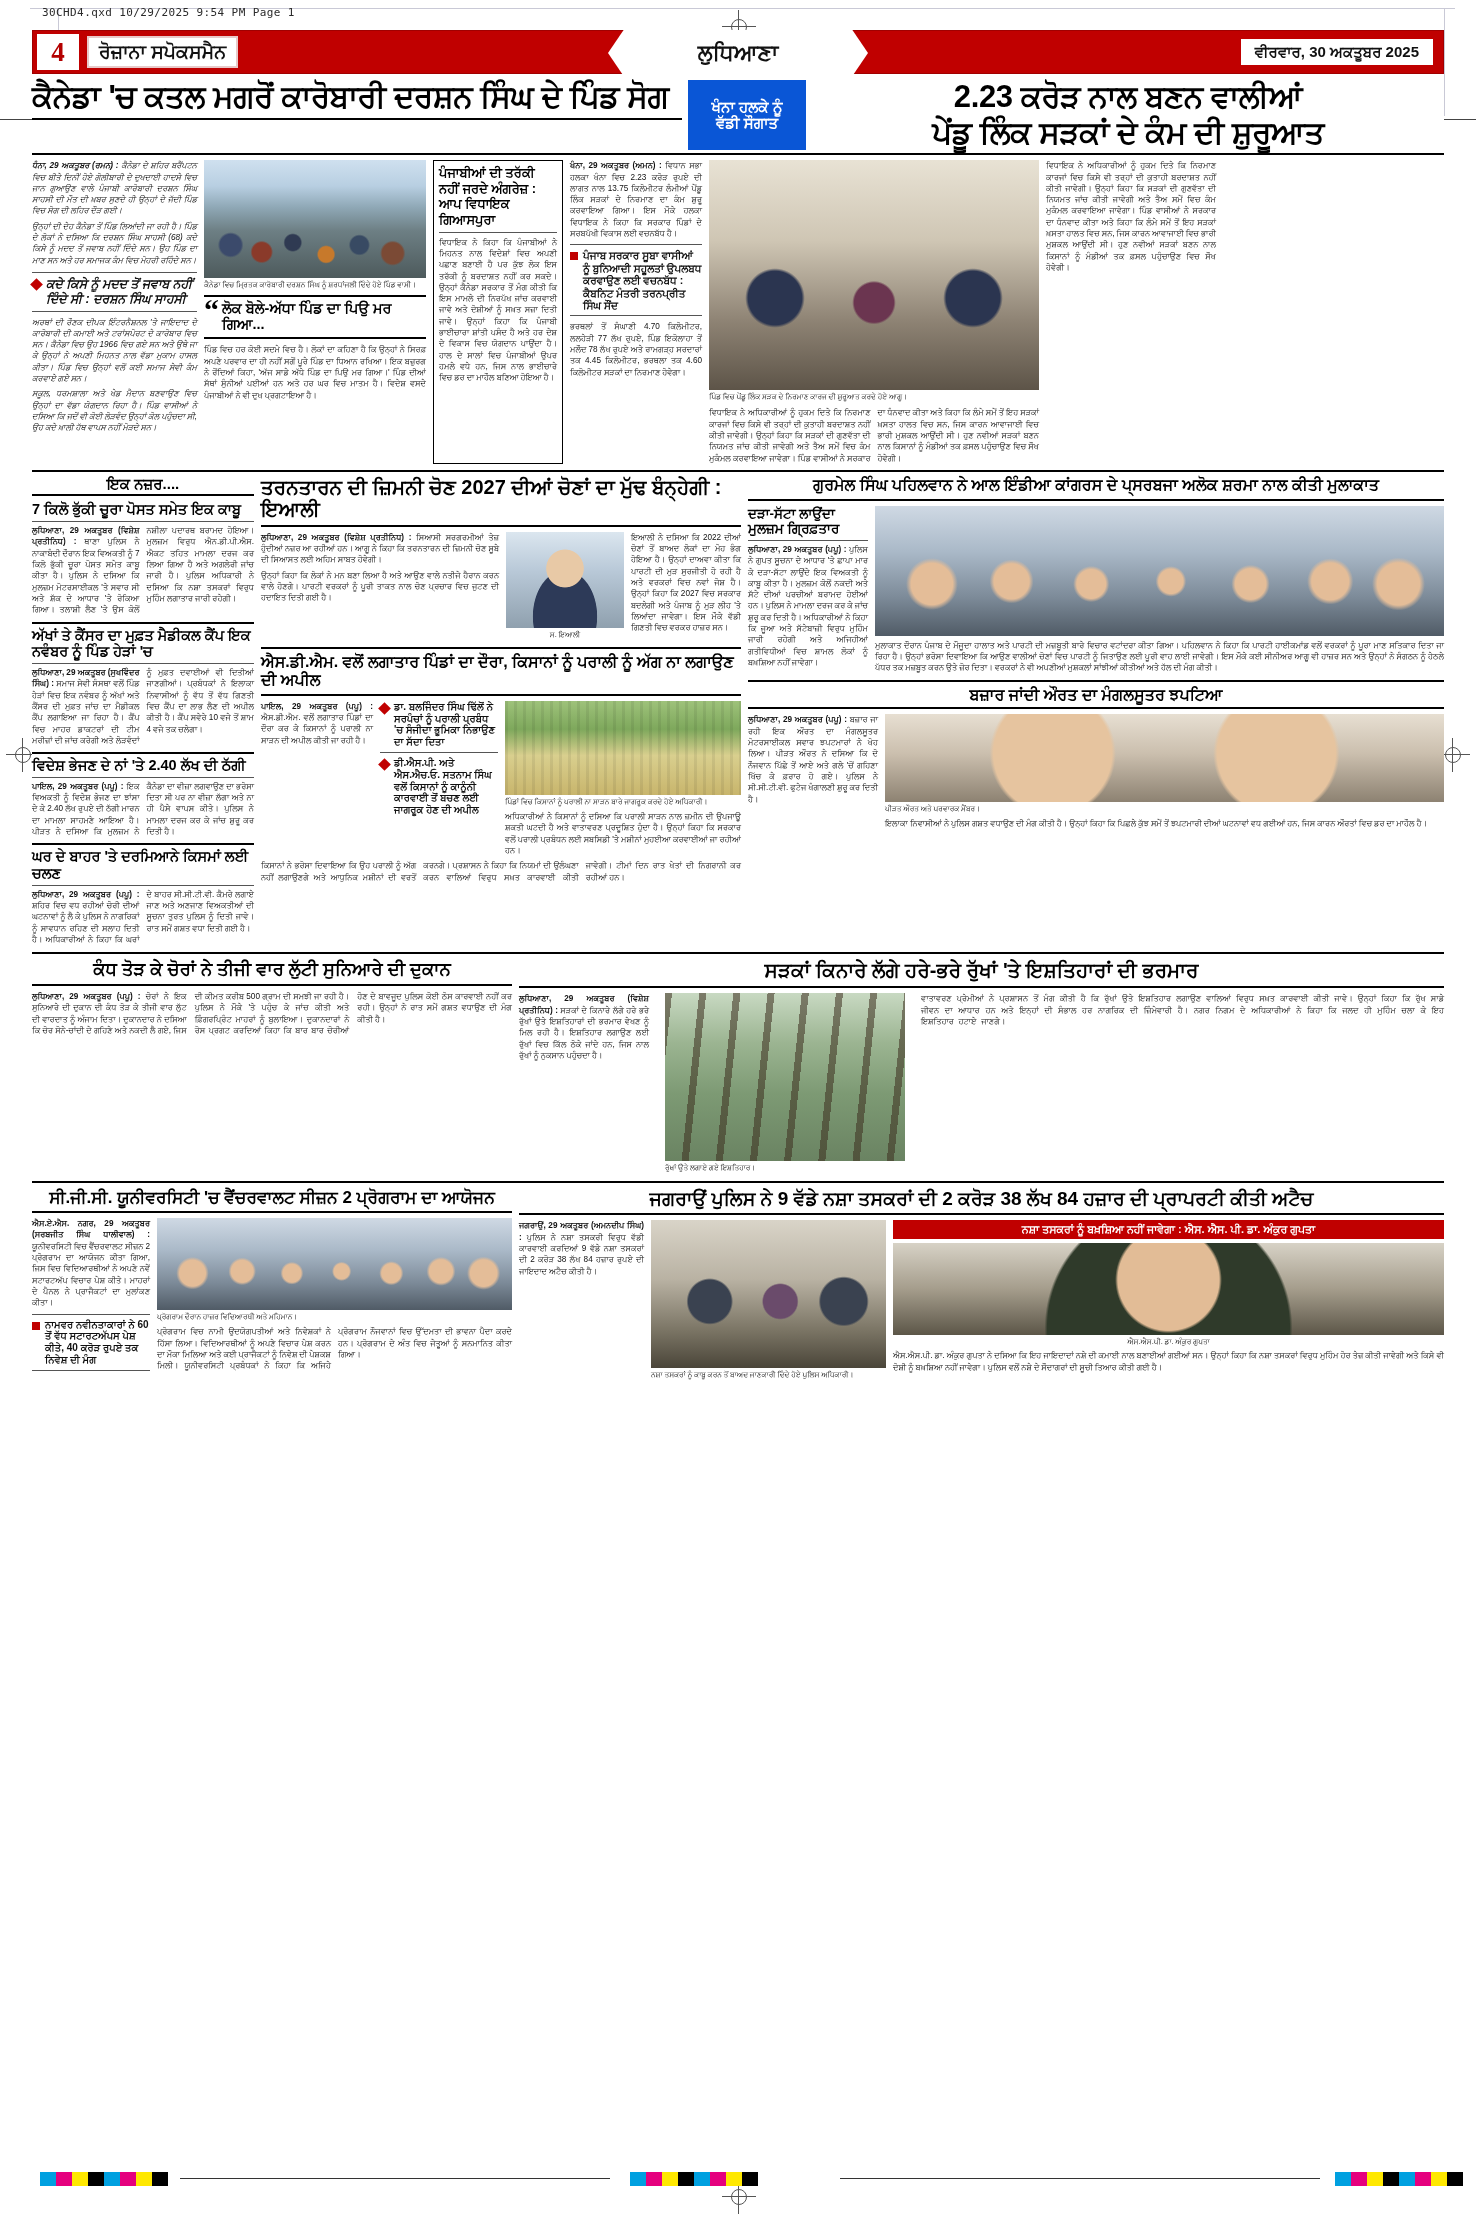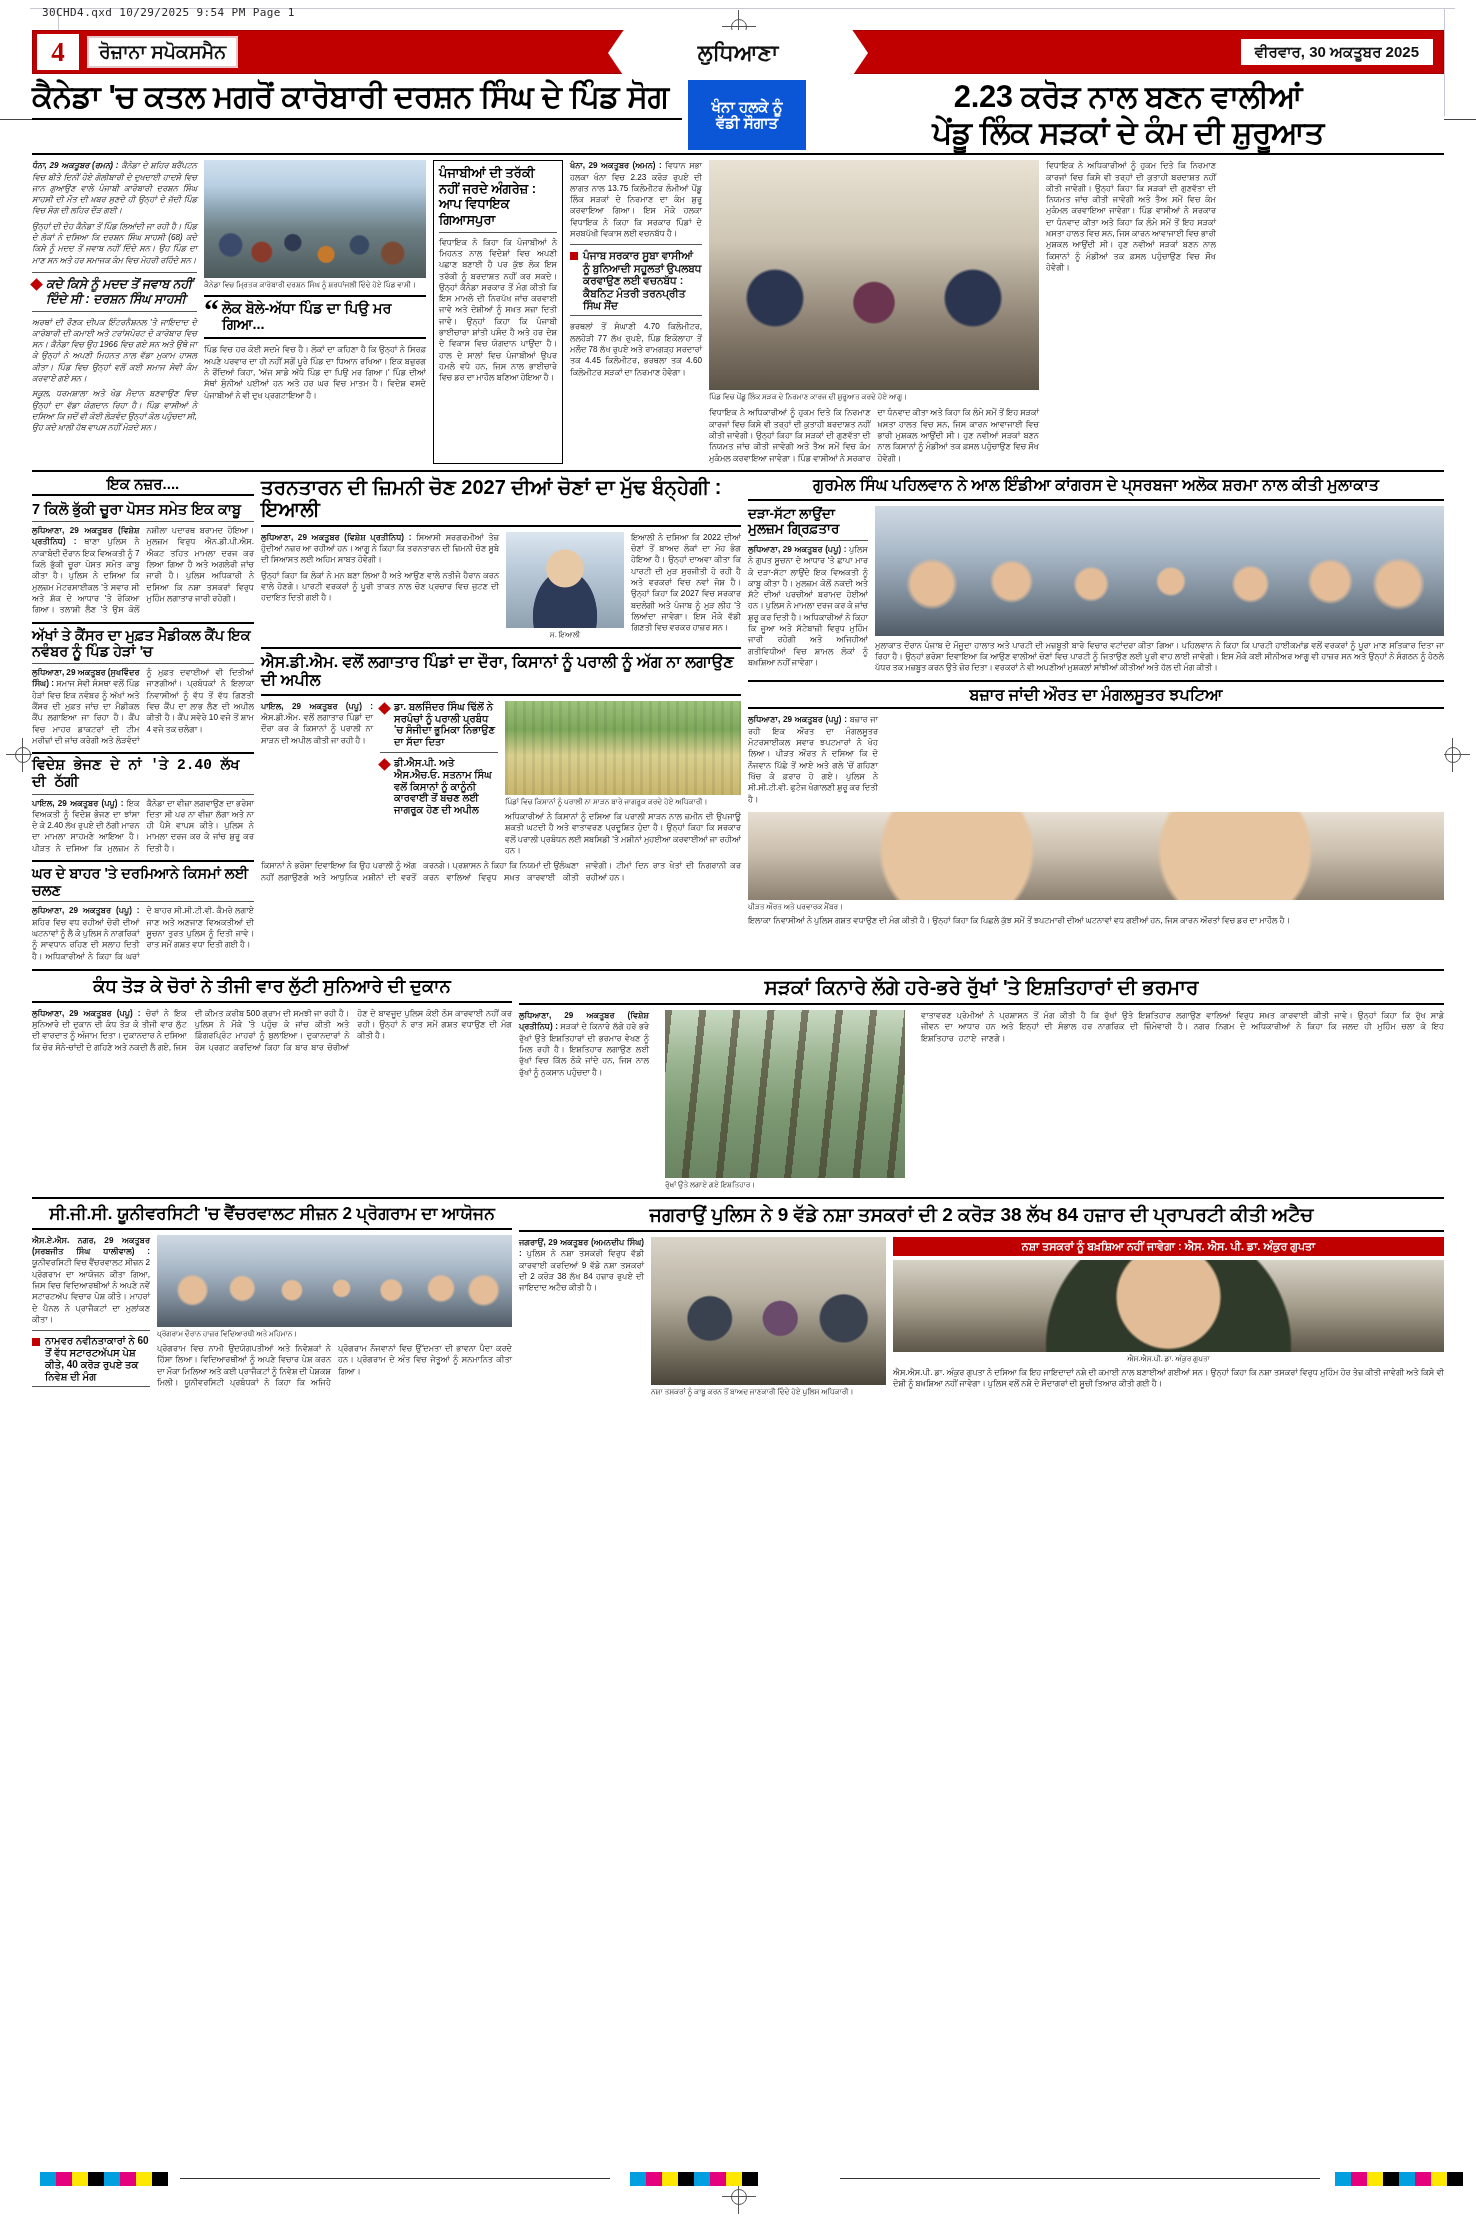--- a/index.html
+++ b/index.html
@@ -322,21 +322,21 @@
 
       <div class="rule" style="margin:3px 0;"></div>
       <div class="hl" style="font-size:14.5px; margin:3px 0; line-height:1.15;">ਅੱਖਾਂ ਤੇ ਕੈਂਸਰ ਦਾ ਮੁਫ਼ਤ ਮੈਡੀਕਲ ਕੈਂਪ ਇਕ ਨਵੰਬਰ ਨੂੰ ਪਿੰਡ ਹੇੜਾਂ 'ਚ</div>
       <div class="rule-thin" style="margin-bottom:3px;"></div>
       <p class="body-txt" style="margin:0 0 6px; column-count:2; column-gap:7px;">
         <span class="lead-b">ਲੁਧਿਆਣਾ, 29 ਅਕਤੂਬਰ (ਸੁਖਵਿੰਦਰ ਸਿੰਘ) :</span>
         <span>ਸਮਾਜ ਸੇਵੀ ਸੰਸਥਾ ਵਲੋਂ ਪਿੰਡ ਹੇੜਾਂ ਵਿਚ ਇਕ ਨਵੰਬਰ ਨੂੰ ਅੱਖਾਂ ਅਤੇ ਕੈਂਸਰ ਦੀ ਮੁਫ਼ਤ ਜਾਂਚ ਦਾ ਮੈਡੀਕਲ ਕੈਂਪ ਲਗਾਇਆ ਜਾ ਰਿਹਾ ਹੈ। ਕੈਂਪ ਵਿਚ ਮਾਹਰ ਡਾਕਟਰਾਂ ਦੀ ਟੀਮ ਮਰੀਜ਼ਾਂ ਦੀ ਜਾਂਚ ਕਰੇਗੀ ਅਤੇ ਲੋੜਵੰਦਾਂ ਨੂੰ ਮੁਫ਼ਤ ਦਵਾਈਆਂ ਵੀ ਦਿਤੀਆਂ ਜਾਣਗੀਆਂ। ਪ੍ਰਬੰਧਕਾਂ ਨੇ ਇਲਾਕਾ ਨਿਵਾਸੀਆਂ ਨੂੰ ਵੱਧ ਤੋਂ ਵੱਧ ਗਿਣਤੀ ਵਿਚ ਕੈਂਪ ਦਾ ਲਾਭ ਲੈਣ ਦੀ ਅਪੀਲ ਕੀਤੀ ਹੈ। ਕੈਂਪ ਸਵੇਰੇ 10 ਵਜੇ ਤੋਂ ਸ਼ਾਮ 4 ਵਜੇ ਤਕ ਚਲੇਗਾ।</span>
       </p>
 
       <div class="rule" style="margin:3px 0;"></div>
-      <div class="hl" style="font-size:14.5px; margin:3px 0; line-height:1.15;font-family:Liberation Mono, monospace;">ਵਿਦੇਸ਼ ਭੇਜਣ ਦੇ ਨਾਂ 'ਤੇ 2.40 ਲੱਖ ਦੀ ਠੱਗੀ</div>
+      <div class="hl" style="font-size:14.5px; margin:3px 0; line-height:1.15;">ਵਿਦੇਸ਼ ਭੇਜਣ ਦੇ ਨਾਂ 'ਤੇ 2.40 ਲੱਖ ਦੀ ਠੱਗੀ</div>
       <div class="rule-thin" style="margin-bottom:3px;"></div>
       <p class="body-txt" style="margin:0 0 6px; column-count:2; column-gap:7px;">
         <span class="lead-b">ਪਾਇਲ, 29 ਅਕਤੂਬਰ (ਪਪੂ) :</span>
         <span>ਇਕ ਵਿਅਕਤੀ ਨੂੰ ਵਿਦੇਸ਼ ਭੇਜਣ ਦਾ ਝਾਂਸਾ ਦੇ ਕੇ 2.40 ਲੱਖ ਰੁਪਏ ਦੀ ਠੱਗੀ ਮਾਰਨ ਦਾ ਮਾਮਲਾ ਸਾਹਮਣੇ ਆਇਆ ਹੈ। ਪੀੜਤ ਨੇ ਦਸਿਆ ਕਿ ਮੁਲਜ਼ਮ ਨੇ ਕੈਨੇਡਾ ਦਾ ਵੀਜ਼ਾ ਲਗਵਾਉਣ ਦਾ ਭਰੋਸਾ ਦਿਤਾ ਸੀ ਪਰ ਨਾ ਵੀਜ਼ਾ ਲੱਗਾ ਅਤੇ ਨਾ ਹੀ ਪੈਸੇ ਵਾਪਸ ਕੀਤੇ। ਪੁਲਿਸ ਨੇ ਮਾਮਲਾ ਦਰਜ ਕਰ ਕੇ ਜਾਂਚ ਸ਼ੁਰੂ ਕਰ ਦਿਤੀ ਹੈ।</span>
       </p>
 
       <div class="rule" style="margin:3px 0;"></div>
       <div class="hl" style="font-size:14.5px; margin:3px 0; line-height:1.15;">ਘਰ ਦੇ ਬਾਹਰ 'ਤੇ ਦਰਮਿਆਨੇ ਕਿਸਮਾਂ ਲਈ ਚਲਣ</div>
       <div class="rule-thin" style="margin-bottom:3px;"></div>
       <p class="body-txt" style="margin:0; column-count:2; column-gap:7px;">
@@ -415,21 +415,21 @@
           <div class="imgbox" style="height:130px;">
             <div class="ph ph-group"></div>
           </div>
           <p class="body-txt" style="margin:4px 0 0;">ਮੁਲਾਕਾਤ ਦੌਰਾਨ ਪੰਜਾਬ ਦੇ ਮੌਜੂਦਾ ਹਾਲਾਤ ਅਤੇ ਪਾਰਟੀ ਦੀ ਮਜ਼ਬੂਤੀ ਬਾਰੇ ਵਿਚਾਰ ਵਟਾਂਦਰਾ ਕੀਤਾ ਗਿਆ। ਪਹਿਲਵਾਨ ਨੇ ਕਿਹਾ ਕਿ ਪਾਰਟੀ ਹਾਈਕਮਾਂਡ ਵਲੋਂ ਵਰਕਰਾਂ ਨੂੰ ਪੂਰਾ ਮਾਣ ਸਤਿਕਾਰ ਦਿਤਾ ਜਾ ਰਿਹਾ ਹੈ। ਉਨ੍ਹਾਂ ਭਰੋਸਾ ਦਿਵਾਇਆ ਕਿ ਆਉਣ ਵਾਲੀਆਂ ਚੋਣਾਂ ਵਿਚ ਪਾਰਟੀ ਨੂੰ ਜਿਤਾਉਣ ਲਈ ਪੂਰੀ ਵਾਹ ਲਾਈ ਜਾਵੇਗੀ। ਇਸ ਮੌਕੇ ਕਈ ਸੀਨੀਅਰ ਆਗੂ ਵੀ ਹਾਜ਼ਰ ਸਨ ਅਤੇ ਉਨ੍ਹਾਂ ਨੇ ਸੰਗਠਨ ਨੂੰ ਹੇਠਲੇ ਪੱਧਰ ਤਕ ਮਜ਼ਬੂਤ ਕਰਨ ਉਤੇ ਜ਼ੋਰ ਦਿਤਾ। ਵਰਕਰਾਂ ਨੇ ਵੀ ਅਪਣੀਆਂ ਮੁਸ਼ਕਲਾਂ ਸਾਂਝੀਆਂ ਕੀਤੀਆਂ ਅਤੇ ਹੱਲ ਦੀ ਮੰਗ ਕੀਤੀ।</p>
         </div>
       </div>
 
       <div class="rule" style="margin:6px 0 4px;"></div>
       <div class="hl" style="font-size:16px; text-align:center;">ਬਜ਼ਾਰ ਜਾਂਦੀ ਔਰਤ ਦਾ ਮੰਗਲਸੂਤਰ ਝਪਟਿਆ</div>
       <div class="rule" style="margin:4px 0 5px;"></div>
-      <div style="display:flex; gap:7px;flex-direction:column;">
+      <div style="display:flex; gap:7px;">
         <div style="width:130px;">
           <p class="body-txt" style="margin:0;">
             <span class="lead-b">ਲੁਧਿਆਣਾ, 29 ਅਕਤੂਬਰ (ਪਪੂ) :</span>
             <span>ਬਜ਼ਾਰ ਜਾ ਰਹੀ ਇਕ ਔਰਤ ਦਾ ਮੰਗਲਸੂਤਰ ਮੋਟਰਸਾਈਕਲ ਸਵਾਰ ਝਪਟਮਾਰਾਂ ਨੇ ਖੋਹ ਲਿਆ। ਪੀੜਤ ਔਰਤ ਨੇ ਦਸਿਆ ਕਿ ਦੋ ਨੌਜਵਾਨ ਪਿੱਛੇ ਤੋਂ ਆਏ ਅਤੇ ਗਲੇ 'ਚੋਂ ਗਹਿਣਾ ਖਿੱਚ ਕੇ ਫ਼ਰਾਰ ਹੋ ਗਏ। ਪੁਲਿਸ ਨੇ ਸੀ.ਸੀ.ਟੀ.ਵੀ. ਫੁਟੇਜ ਖੰਗਾਲਣੀ ਸ਼ੁਰੂ ਕਰ ਦਿਤੀ ਹੈ।</span>
           </p>
         </div>
         <div style="flex:1;">
           <div class="imgbox" style="height:88px;">
             <div class="ph ph-women"></div>
           </div>

